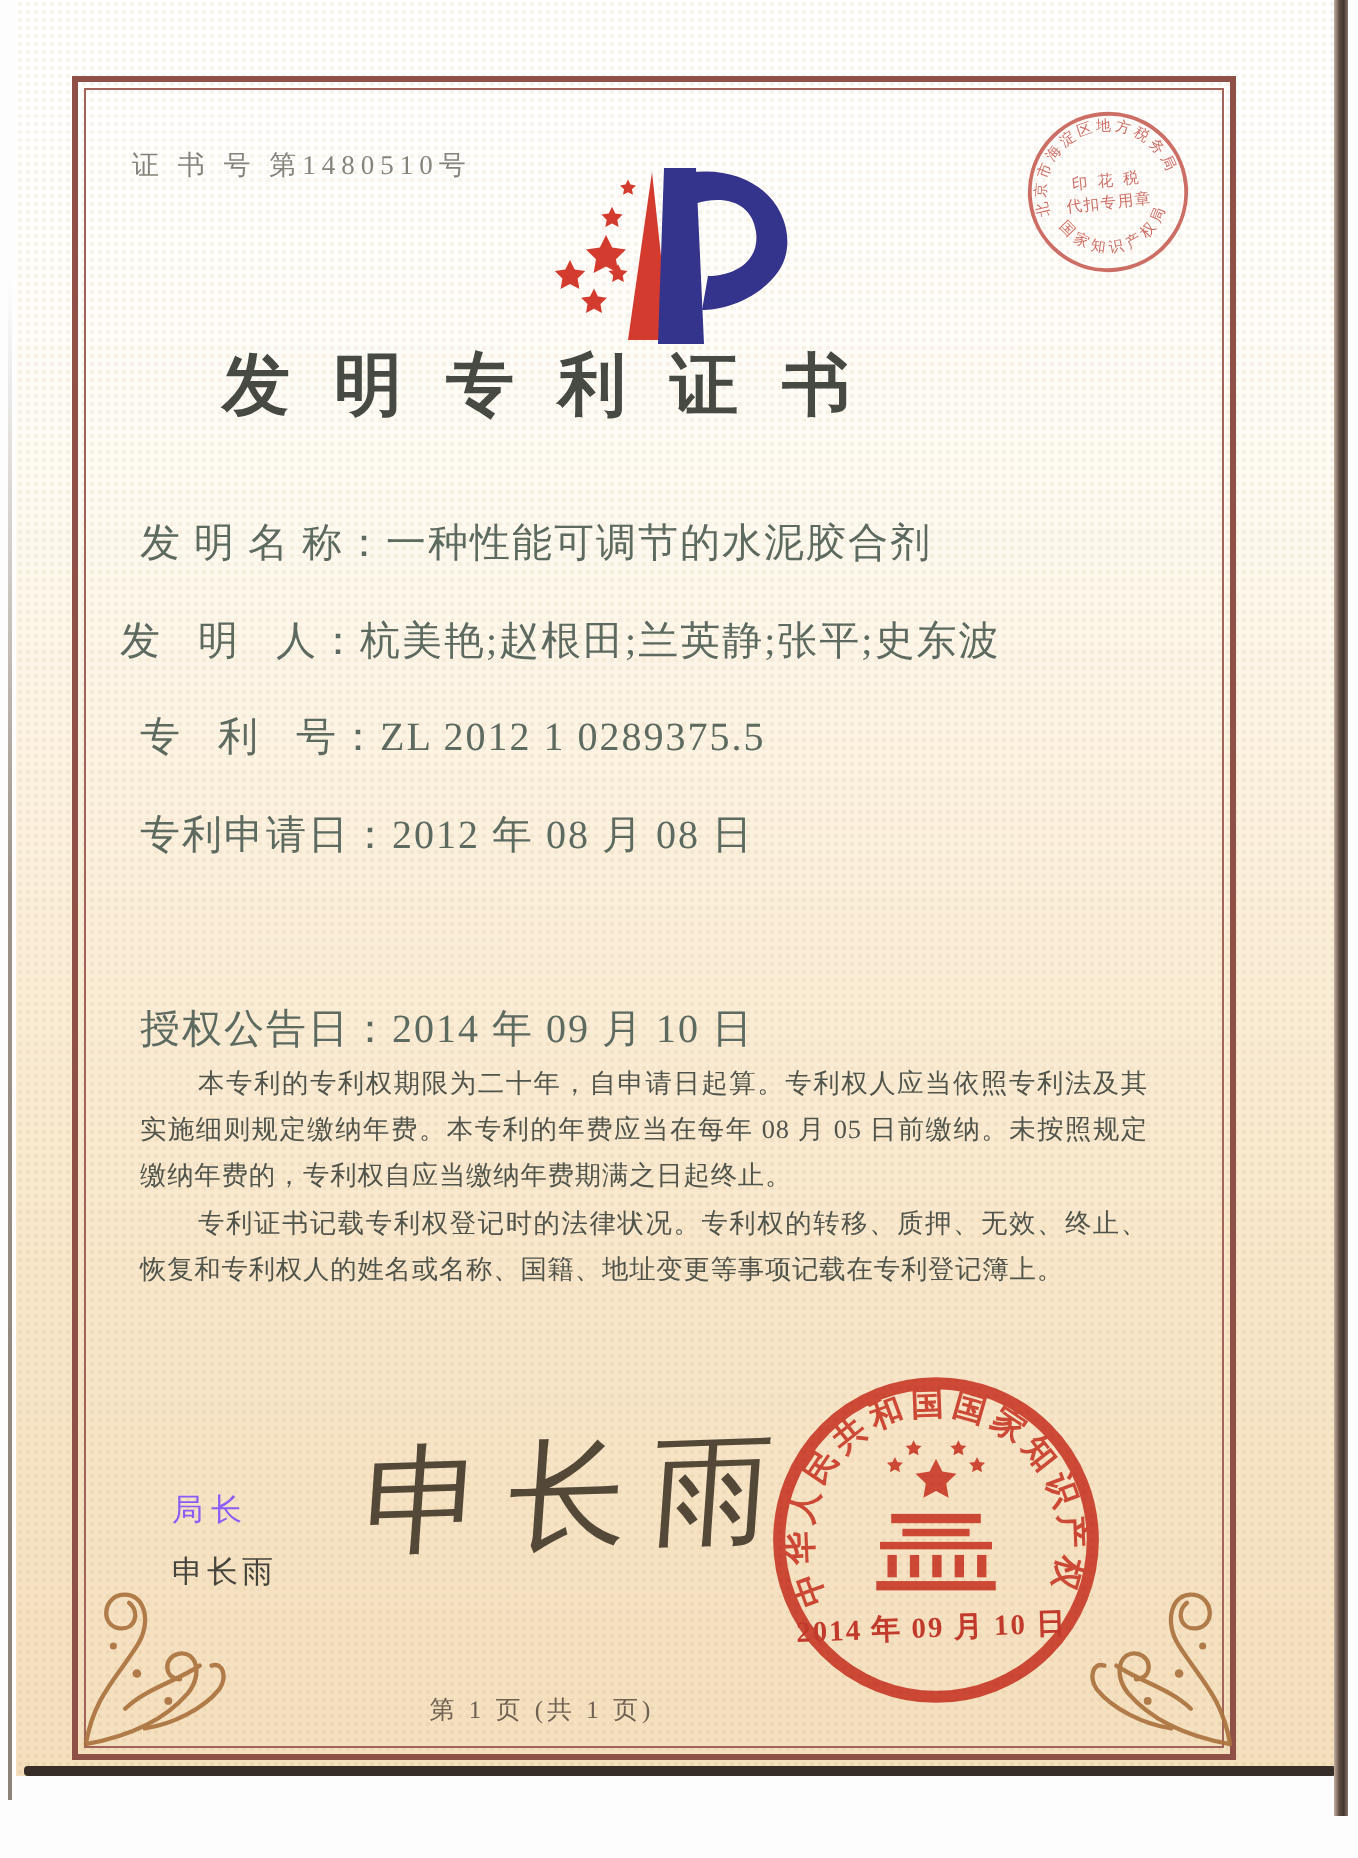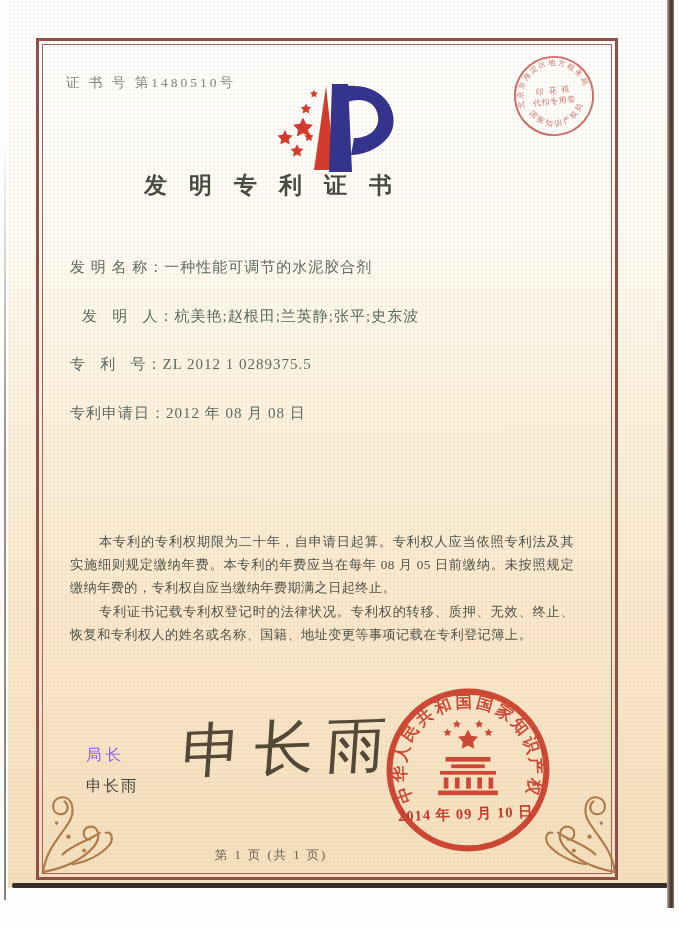--- a/index.html
+++ b/index.html
@@ -27,22 +27,22 @@
     border:3px solid #8f5147; }
   .frame-inner { position:absolute; inset:3px; border:1px solid #a2635a; }
 
   .cert-number { position:absolute; left:66px; top:74px; font-size:13.5px;
     letter-spacing:3px; color:#84847c; white-space:pre; }
 
   
   .logo { position:absolute; left:268px; top:80px; width:150px; height:100px; }
 
   .title { position:absolute; left:36px; top:170px; width:464px; text-align:center;
-    font-size:23px; font-weight:600; color:#464a42; letter-spacing:22px; text-indent:22px; }
-  .frow { position:absolute; left:0; width:520px; font-size:15px; color:#5d6a60;
+    font-size:34px; font-weight:600; color:#464a42; letter-spacing:22px; text-indent:22px; }
+  .frow { position:absolute; left:0; width:520px; font-size:20px; color:#5d6a60;
     letter-spacing:1px; }
   .frow .fl { white-space:pre; }
   .frow .fv { white-space:pre; }
   .r0{top:258px}.r1{top:307px}.r2{top:355px}.r3{top:404px}.r4{top:452px}.r5{top:501px}
 
   .body-text { position:absolute; left:70px; top:530px; width:504px;
     font-size:13.2px; line-height:23.2px; color:#50544b; text-align:justify;
     letter-spacing:0.4px; }
   .body-text p { text-indent:2.2em; }
 
@@ -115,28 +115,31 @@
       <use href="#st1" transform="translate(38,29) scale(0.56)"></use>
       <use href="#st1" transform="translate(46,14) scale(0.42)"></use>
     </g>
   </svg>
 
   <div class="title">发明专利证书</div>
 
   <div class="frow r0" style="left:70px">
     <span class="fl">发 明 名 称：</span><span class="fv">一种性能可调节的水泥胶合剂</span>
   </div>
-  <div class="frow r1" style="left:82px">
+  <div class="frow r1" style="left:60px">
     <span class="fl">发   明   人：</span><span class="fv">杭美艳;赵根田;兰英静;张平;史东波</span>
   </div>
   <div class="frow r2" style="left:70px">
     <span class="fl">专   利   号：</span><span class="fv">ZL 2012 1 0289375.5</span>
   </div>
   <div class="frow r3" style="left:70px">
     <span class="fl">专利申请日：</span><span class="fv">2012 年 08 月 08 日</span>
+  </div>
+  <div class="frow r5" style="left:70px">
+    <span class="fl">授权公告日：</span><span class="fv">2014 年 09 月 10 日</span>
   </div>
 
   <div class="body-text">
     <p>本专利的专利权期限为二十年，自申请日起算。专利权人应当依照专利法及其实施细则规定缴纳年费。本专利的年费应当在每年 08 月 05 日前缴纳。未按照规定缴纳年费的，专利权自应当缴纳年费期满之日起终止。</p>
     <p>专利证书记载专利权登记时的法律状况。专利权的转移、质押、无效、终止、恢复和专利权人的姓名或名称、国籍、地址变更等事项记载在专利登记簿上。</p>
   </div>
 
   <svg class="orn orn-left" viewBox="0 0 110 110">
     <g stroke="#a9713d" fill="none" stroke-width="2.2" stroke-linecap="round" opacity="0.9">
       <path d="M4,106 C8,82 20,72 30,56 C38,44 34,28 22,30 C12,32 12,46 21,47 C29,48 32,39 26,34"></path>

